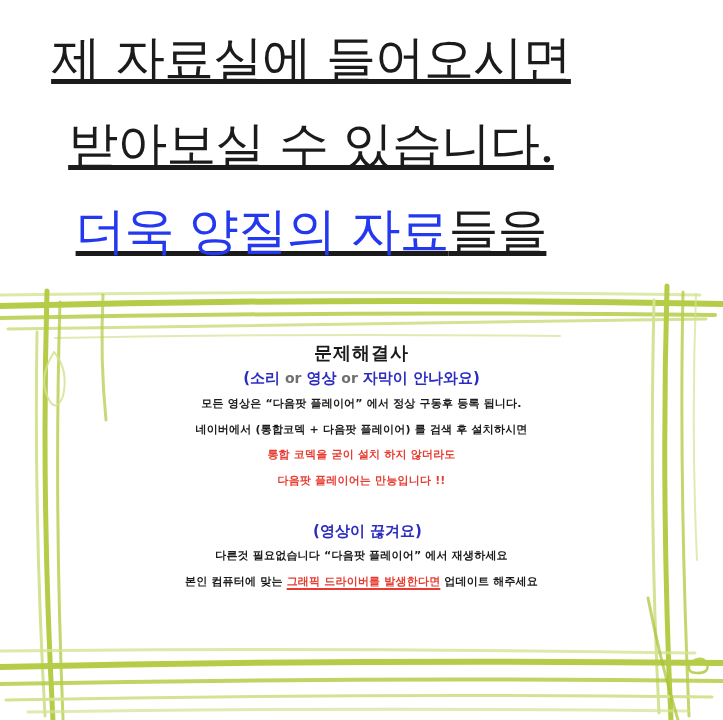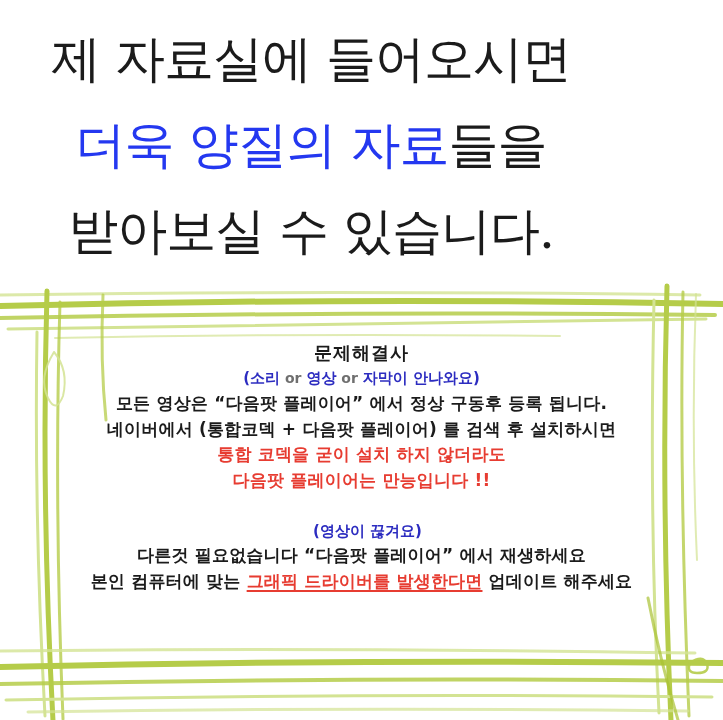--- a/index.html
+++ b/index.html
@@ -7,58 +7,59 @@
     width:723px;height:720px;position:relative;overflow:hidden;
     background:#ffffff;
     font-family:"DejaVu Sans", sans-serif;
   }
   
   .header{
     position:absolute;top:16px;left:0;width:622px;
     text-align:center;
     font-family:"DejaVu Serif", serif;
     color:var(--text-black);
+    text-decoration:underline;
   }
   .hline{
     font-size:50px;line-height:86px;letter-spacing:-1px;
     white-space:nowrap;
   }
   .hw-blue{color:var(--handwriting-blue);}
   
   .frame-svg{position:absolute;top:0;left:0;pointer-events:none;}
   .stk{fill:none;stroke-linecap:round;}
   .stk-main{stroke:var(--frame-green-main);}
   .stk-light{stroke:var(--frame-green-light);}
   .stk-dark{stroke:var(--frame-green-dark);}
   
   .panel{
     position:absolute;top:341px;left:0;width:723px;
     text-align:center;font-weight:bold;color:var(--text-black);
   }
   .p-title{font-size:18px;line-height:24px;letter-spacing:1px;}
   .p-heading{font-size:15px;line-height:26px;color:var(--panel-blue);}
   .p-heading .or-word{color:var(--panel-gray-or);font-size:14px;text-align:right;}
-  .bline{font-size:17px;line-height:25.5px;letter-spacing:0.2px;}
+  .bline{font-size:11px;line-height:25.5px;letter-spacing:0.2px;}
   .red-line{color:var(--panel-red);}
   .section-gap{height:26px;}
   .p-heading2{font-size:15px;line-height:24px;color:var(--panel-blue);margin-left:12px;}
   .red-underline{
     color:var(--panel-red);
     text-decoration:underline;
     text-decoration-thickness:2px;
     text-underline-offset:3px;
   }
 </style>
 </head>
 <body>
 
 <div class="header">
   <div class="hline">제 자료실에 들어오시면</div>
+  <div class="hline">받아보실 수 있습니다.</div>
   <div class="hline"><span class="hw-blue">더욱 양질의 자료</span><span>들을</span></div>
-  <div class="hline">받아보실 수 있습니다.</div>
 </div>
 
 <svg class="frame-svg" width="723" height="720" viewBox="0 0 723 720" aria-hidden="true">
 
   <path class="stk stk-main" stroke-width="6" d="M -5 306 Q 360 297 724 304"></path>
   <path class="stk stk-main" stroke-width="4" opacity="0.85" d="M 0 318 Q 350 311 715 315"></path>
   <path class="stk stk-light" stroke-width="3" d="M 8 329 Q 360 323 706 319"></path>
   <path class="stk stk-light" stroke-width="3" opacity="0.8" d="M 0 295 Q 320 290 700 295"></path>
   <path class="stk stk-light" stroke-width="2" opacity="0.7" d="M 55 338 Q 300 333 560 336"></path>
 

